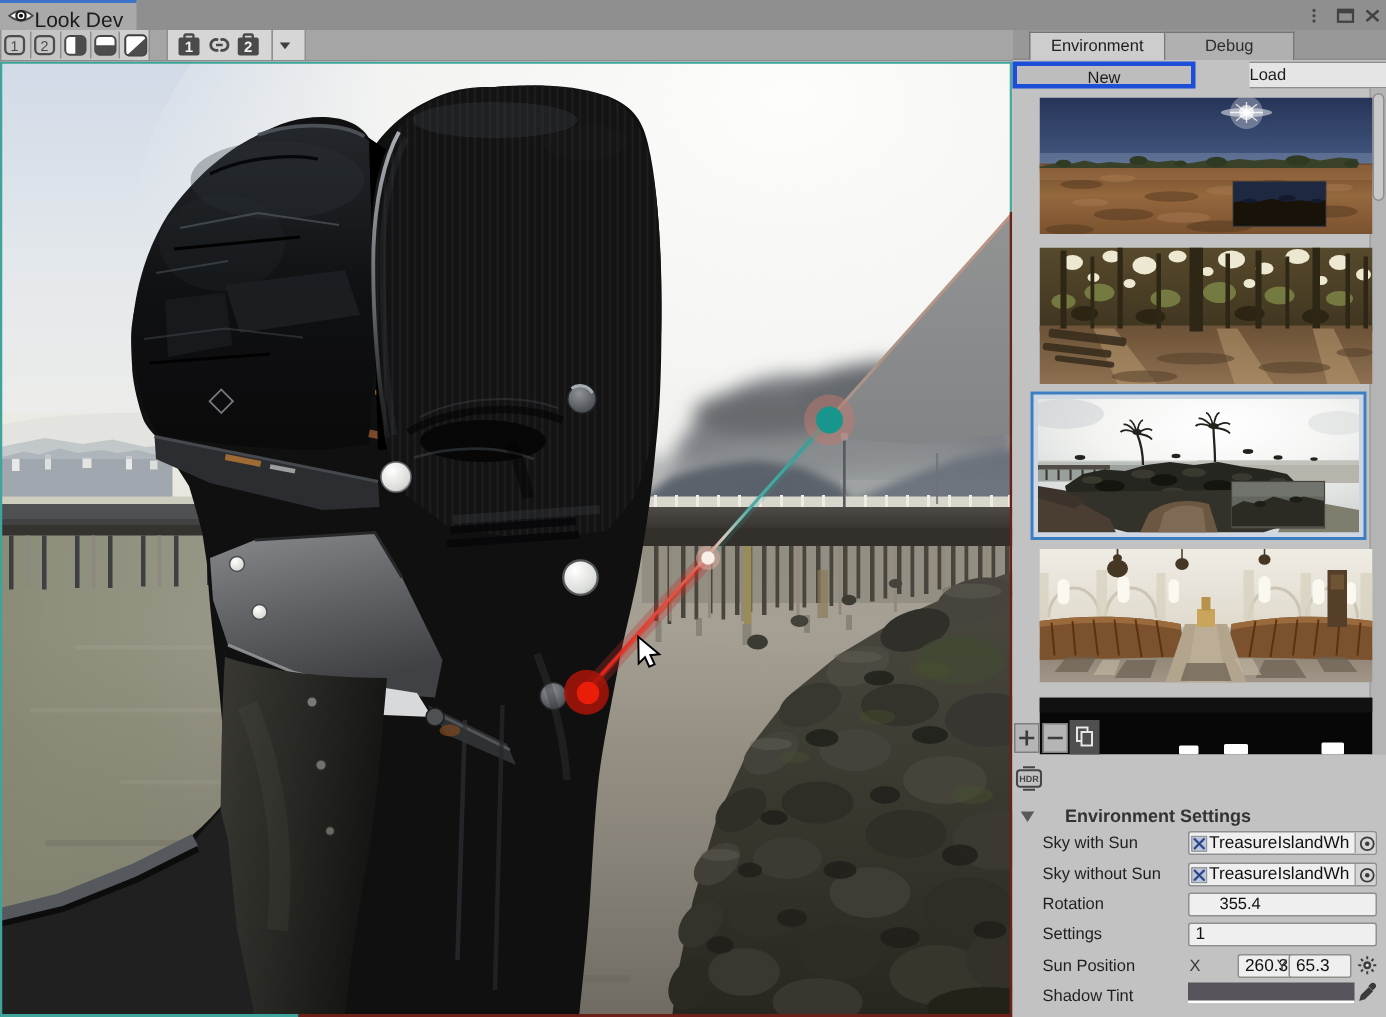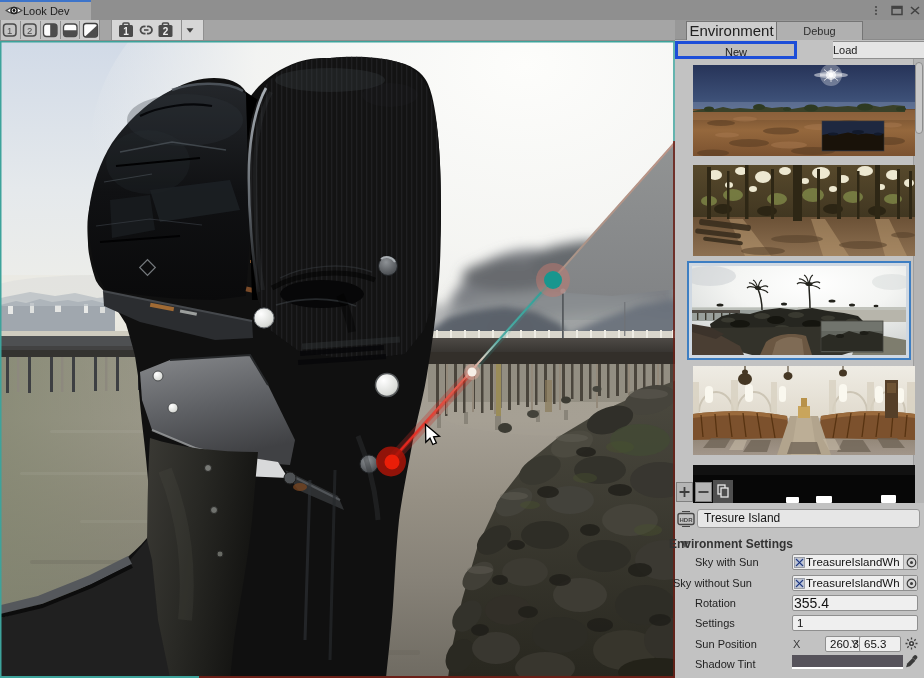--- a/index.html
+++ b/index.html
@@ -12,21 +12,21 @@
 <div id="page">
 
 <div class="abs" style="left:0;top:0;width:924px;height:20px;background:#8f8f8f;"></div>
 <div class="abs" style="left:0;top:0;width:91px;height:20px;background:#a9a9a9;border-top:2px solid #3d74ca;"></div>
 
 <svg class="abs" style="left:5px;top:4px" width="18" height="13" viewBox="0 0 18 13">
  <path d="M1.2,6.5 Q9,0.2 16.8,6.5 Q9,12.8 1.2,6.5 Z" fill="#fefefe" stroke="#4a4a4a" stroke-width="1.3"></path>
  <circle cx="9" cy="6.5" r="3.1" fill="none" stroke="#222" stroke-width="1.5"></circle>
  <circle cx="9" cy="6.5" r="1.4" fill="#111"></circle>
 </svg>
-<div class="abs" style="left:23px;top:4.5px;font-size:11px;color:#1b1b1b;">Look Dev</div>
+<div class="abs" style="left:23px;top:4.5px;font-size:14px;color:#1b1b1b;">Look Dev</div>
 
 <svg class="abs" style="left:872px;top:4px" width="50" height="13" viewBox="0 0 50 13">
  <g fill="#4a4a4a">
         <circle cx="4" cy="3" r="1.1"></circle>
         <circle cx="4" cy="6.5" r="1.1"></circle>
         <circle cx="4" cy="10" r="1.1"></circle>
       </g>
  <rect x="20" y="2.5" width="10" height="8" fill="none" stroke="#424242" stroke-width="1.5"></rect>
  <rect x="20" y="2.5" width="10" height="2.4" fill="#424242"></rect>
  <path d="M39,3 l8,7 M47,3 l-8,7" stroke="#424242" stroke-width="1.6"></path>
@@ -493,21 +493,21 @@
  <path d="M0,677 L199,677" stroke="#3da39b" stroke-width="2"></path>
  <path d="M199,677 L675,677" stroke="#6b2018" stroke-width="2"></path>
  <path d="M674,141 L674,678" stroke="#6b2018" stroke-width="1.7"></path>
  <path d="M674,41 L674,141" stroke="#4aa8a2" stroke-width="1.7"></path>
 </g>
 </svg>
 
 <div class="abs" style="left:675px;top:20px;width:249px;height:658px;background:#c2c2c2;"></div>
 
 <div class="abs" style="left:675px;top:20px;width:249px;height:20px;background:#989898;border-bottom:1px solid #8a8a8a;"></div>
-<div class="abs" style="left:686px;top:21px;width:91px;height:19px;background:#cdcdcd;border:1px solid #757575;border-bottom:none;font-size:15px;color:#202020;text-align:center;line-height:18px;">Environment</div>
+<div class="abs" style="left:686px;top:21px;width:91px;height:19px;background:#cdcdcd;border:1px solid #757575;border-bottom:none;font-size:11px;color:#202020;text-align:center;line-height:18px;">Environment</div>
 <div class="abs" style="left:777px;top:21px;width:86px;height:19px;background:#b0b0b0;border:1px solid #757575;border-bottom:none;border-left:none;font-size:11px;color:#2e2e2e;text-align:center;line-height:18px;">Debug</div>
 
 <div class="abs" style="left:675px;top:41px;width:122px;height:18px;background:#bdbdbd;border:3px solid #1d4ed8;font-size:11px;color:#1b1b1b;text-align:center;line-height:16px;">New</div>
 <div class="abs" style="left:833px;top:41px;width:127px;height:18px;background:#e5e5e5;border:1px solid #8e8e8e;border-left:none;font-size:11px;color:#1b1b1b;text-align:left;line-height:16px;">Load</div>
 
 <div class="abs" style="left:913px;top:59px;width:11px;height:444px;background:#b4b4b4;border-left:1px solid #9e9e9e;"></div>
 <div class="abs" style="left:914.5px;top:62px;width:8px;height:72px;background:#c8c8c8;border:1px solid #8e8e8e;border-radius:4px;"></div>
 
 <svg class="abs" style="left:693px;top:65px" width="222" height="91" viewBox="0 0 222 91">
  <defs>
@@ -808,59 +808,58 @@
 <svg class="abs" style="left:713px;top:480px" width="20" height="23" viewBox="0 0 20 23">
  <rect x="5" y="5" width="7" height="9" fill="none" stroke="#e8e8e8" stroke-width="1.3"></rect>
  <rect x="8" y="8" width="7" height="9" fill="#4f4f4f" stroke="#e8e8e8" stroke-width="1.3"></rect>
 </svg>
 
 <svg class="abs" style="left:677px;top:510px" width="18" height="18" viewBox="0 0 18 18">
  <rect x="1" y="3.5" width="16" height="11" rx="2" fill="none" stroke="#464646" stroke-width="1.4"></rect>
  <path d="M5,1.5 h8 M5,16.5 h8" stroke="#464646" stroke-width="1.2"></path>
  <text x="9" y="11.5" font-size="6" font-weight="bold" text-anchor="middle" fill="#464646" font-family="Liberation Sans">HDR</text>
 </svg>
-<div class="abs" style="left:697px;top:509px;width:223px;height:19px;background:#e6e6e6;border:1px solid #989898;border-radius:3px;font-size:12px;color:#141414;line-height:17px;padding-left:6px;">Tresure Island</div>
 
 <svg class="abs" style="left:680px;top:540px" width="10" height="9" viewBox="0 0 10 9">
       <path d="M0.5,1 h9 l-4.5,7 z" fill="#595959"></path>
     </svg>
-<div class="abs" style="left:669px;top:537px;font-size:12px;font-weight:bold;color:#333;">Environment Settings</div>
+<div class="abs" style="left:710px;top:537px;font-size:12px;font-weight:bold;color:#333;">Environment Settings</div>
 
 <div class="lbl abs" style="left:695px;top:556px;">Sky with Sun</div>
 <div class="abs objf" style="left:792px;top:554px;width:126px;height:16px;background:#efefef;border:1px solid #8f8f8f;border-radius:2px;overflow:hidden;">
  <div class="abs" style="right:0;top:0;width:14px;height:14px;background:#d5d5d5;border-left:1px solid #a5a5a5;"></div>
 </div>
 <svg class="abs" style="left:794px;top:557px" width="11" height="11" viewBox="0 0 11 11">
  <rect x="0.5" y="0.5" width="10" height="10" fill="#c2c6ce" stroke="#8a8f9a" stroke-width="0.8"></rect>
  <path d="M2,2 l7,7 M9,2 l-7,7" stroke="#4468c8" stroke-width="1.7"></path>
  <path d="M2,2 l7,7 M9,2 l-7,7" stroke="#23242a" stroke-width="0.6"></path>
 </svg>
 <div class="abs" style="left:806px;top:556px;width:98px;font-size:11.5px;color:#111;white-space:nowrap;overflow:hidden;">TreasureIslandWh</div>
 <svg class="abs" style="left:906px;top:557px" width="11" height="11" viewBox="0 0 11 11">
  <circle cx="5.5" cy="5.5" r="4.3" fill="none" stroke="#3c3c3c" stroke-width="1.2"></circle>
       <circle cx="5.5" cy="5.5" r="1.5" fill="#3c3c3c"></circle>
 </svg>
 
-<div class="lbl abs" style="left:673px;top:577px;">Sky without Sun</div>
+<div class="lbl abs" style="left:695px;top:577px;">Sky without Sun</div>
 <div class="abs objf" style="left:792px;top:575px;width:126px;height:16px;background:#efefef;border:1px solid #8f8f8f;border-radius:2px;overflow:hidden;">
  <div class="abs" style="right:0;top:0;width:14px;height:14px;background:#d5d5d5;border-left:1px solid #a5a5a5;"></div>
 </div>
 <svg class="abs" style="left:794px;top:578px" width="11" height="11" viewBox="0 0 11 11">
  <rect x="0.5" y="0.5" width="10" height="10" fill="#c2c6ce" stroke="#8a8f9a" stroke-width="0.8"></rect>
  <path d="M2,2 l7,7 M9,2 l-7,7" stroke="#4468c8" stroke-width="1.7"></path>
  <path d="M2,2 l7,7 M9,2 l-7,7" stroke="#23242a" stroke-width="0.6"></path>
 </svg>
 <div class="abs" style="left:806px;top:577px;width:98px;font-size:11.5px;color:#111;white-space:nowrap;overflow:hidden;">TreasureIslandWh</div>
 <svg class="abs" style="left:906px;top:578px" width="11" height="11" viewBox="0 0 11 11">
  <circle cx="5.5" cy="5.5" r="4.3" fill="none" stroke="#3c3c3c" stroke-width="1.2"></circle>
       <circle cx="5.5" cy="5.5" r="1.5" fill="#3c3c3c"></circle>
 </svg>
 
 <div class="lbl abs" style="left:695px;top:597px;">Rotation</div>
-<div class="abs" style="left:792px;top:595px;width:126px;height:16px;background:#efefef;border:1px solid #8f8f8f;border-radius:2px;font-size:14px;color:#111;line-height:14px;padding-left:1px;">355.4</div>
+<div class="abs" style="left:792px;top:595px;width:126px;height:16px;background:#efefef;border:1px solid #8f8f8f;border-radius:2px;font-size:11px;color:#111;line-height:14px;padding-left:20px;">355.4</div>
 
 <div class="lbl abl" style="position:absolute;left:695px;top:617px;font-size:11px;color:#1f1f1f;">Settings</div>
 <div class="abs" style="left:792px;top:615px;width:126px;height:16px;background:#efefef;border:1px solid #8f8f8f;border-radius:2px;font-size:11.5px;color:#111;line-height:14px;padding-left:4px;">1</div>
 
 <div class="lbl abs" style="left:695px;top:638px;">Sun Position</div>
 <div class="abs" style="left:793px;top:638px;font-size:11px;color:#3a3a3a;">X</div>
 <div class="abs" style="left:801px;top:636px;width:45px;height:16px;background:#efefef;border:1px solid #8f8f8f;border-radius:2px;font-size:11.5px;color:#111;line-height:14px;padding-left:4px;margin-left:24px;">260.3</div>
 <div class="abs" style="left:851px;top:638px;font-size:11px;color:#3a3a3a;">Y</div>
 <div class="abs" style="left:859px;top:636px;width:42px;height:16px;background:#efefef;border:1px solid #8f8f8f;border-radius:2px;font-size:11.5px;color:#111;line-height:14px;padding-left:4px;">65.3</div>
 <svg class="abs" style="left:905px;top:637px" width="13" height="13" viewBox="0 0 13 13">

